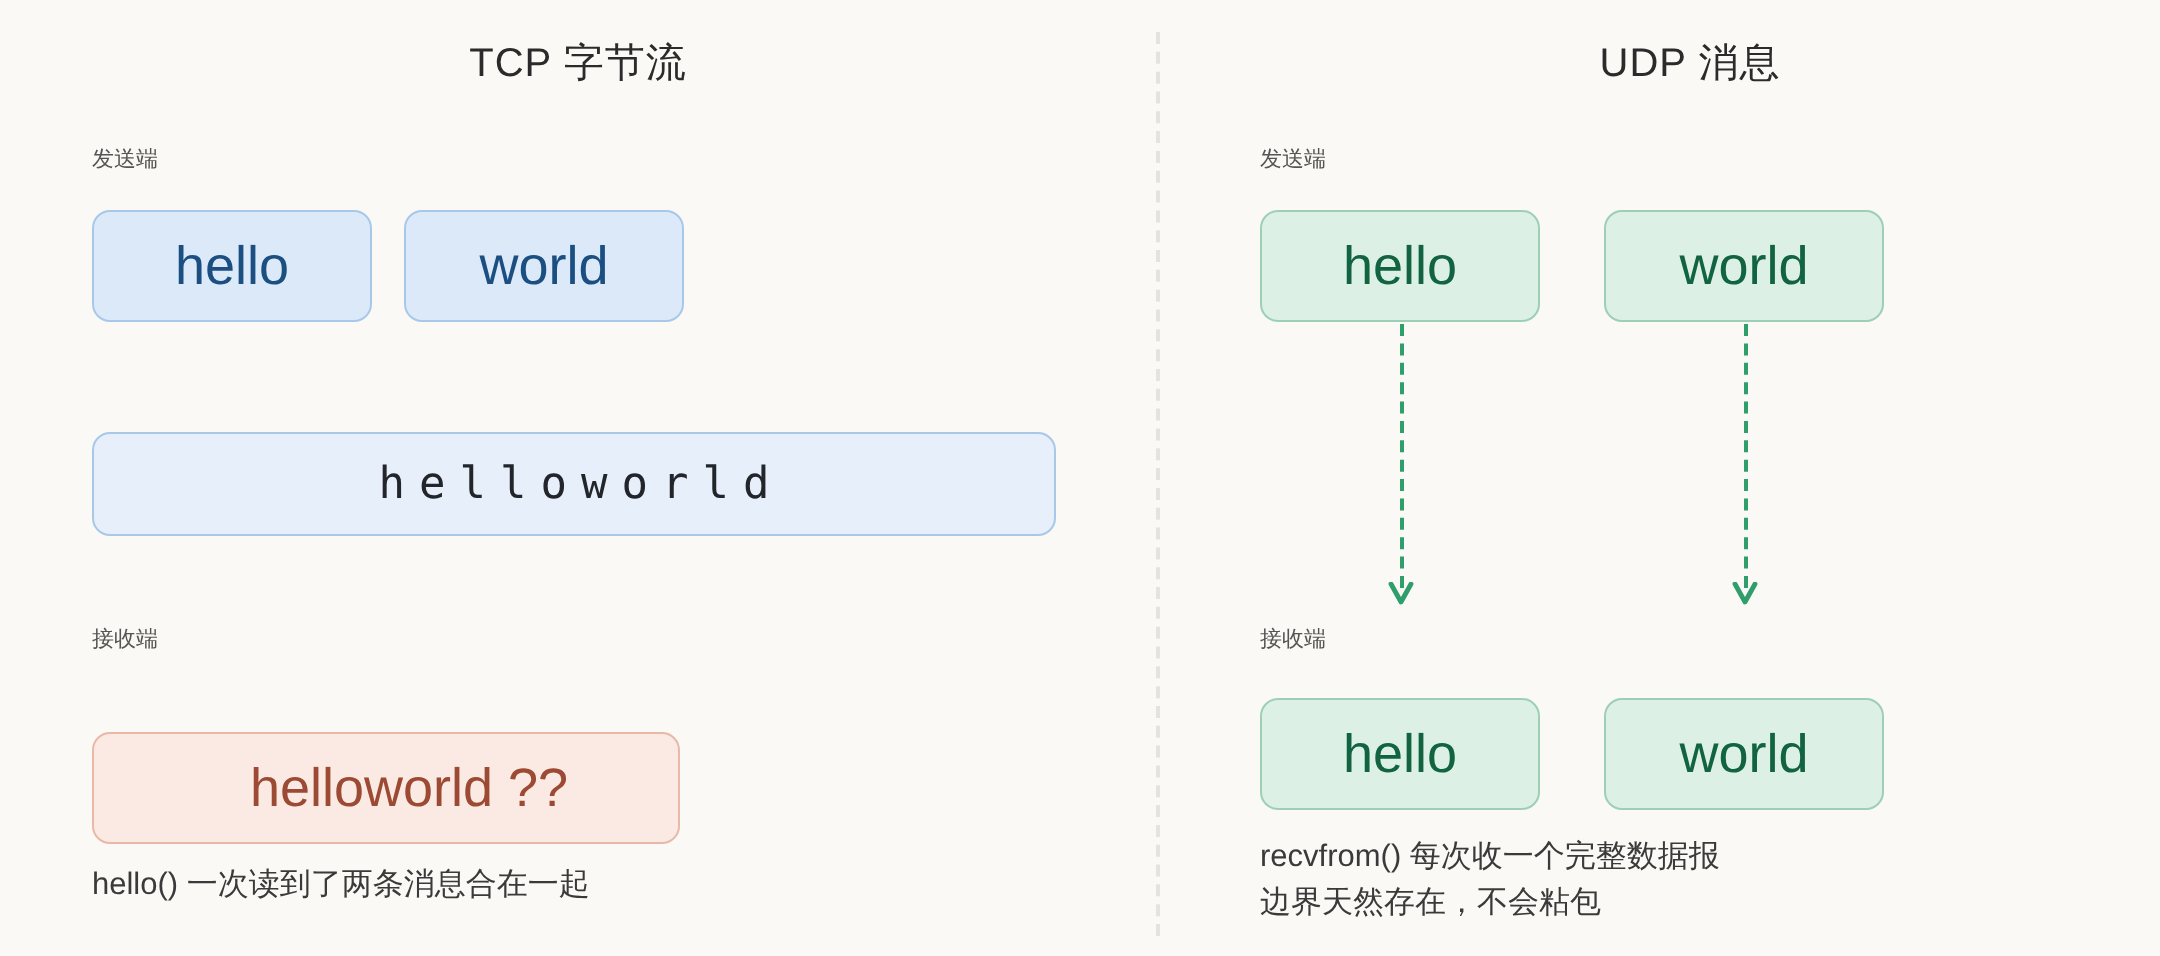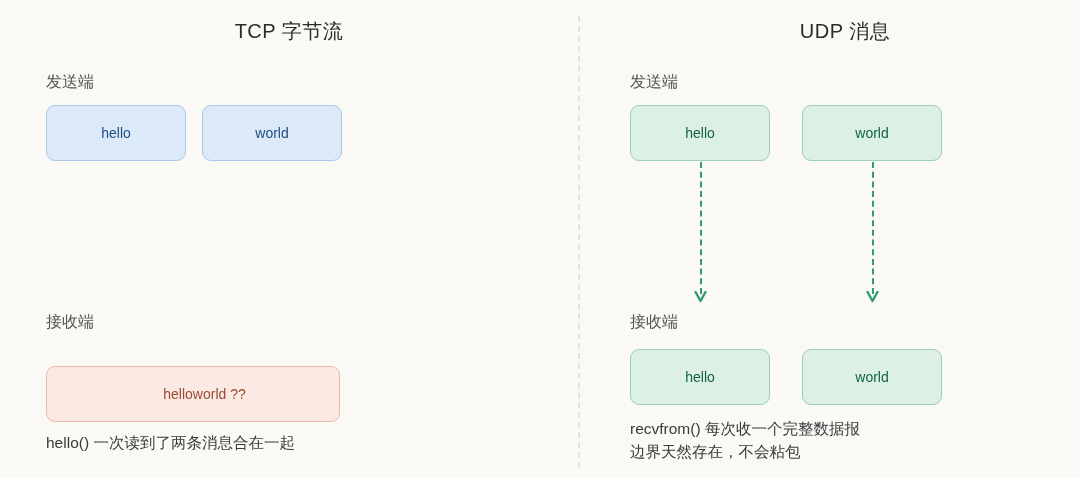--- a/index.html
+++ b/index.html
@@ -47,35 +47,35 @@
     font-size: 20px;
     color: #2b2b2b;
     letter-spacing: 0.5px;
     white-space: nowrap;
   }
   .panel-left .panel-title  { left: 0; }
   .panel-right .panel-title { left: 0; }
 
   .side-label {
     position: absolute;
-    font-size: 16px;
+    font-size: 11px;
     color: #555555;
     white-space: nowrap;
     text-align: right;
   }
 
   
   .box {
     position: absolute;
     box-sizing: border-box;
     border-radius: 9px;
     display: flex;
     align-items: center;
     justify-content: center;
-    font-size: 14px;
+    font-size: 27px;
     white-space: nowrap;
   }
   .box-blue {
     background: #dce9f8;
     border: 1.5px solid #a8c8ea;
     color: #1b4f82;
   }
   .box-green {
     background: #ddf0e6;
     border: 1.5px solid #9ccfb4;
@@ -127,20 +127,21 @@
   <div class="panel panel-left">
 
     <div class="panel-title">TCP 字节流</div>
 
     <div class="side-label" style="left:46px; top:72px;">发送端</div>
 
     <div class="box box-blue" style="left:46px; top:105px; width:140px; height:56px;">hello</div>
 
     <div class="box box-blue" style="left:202px; top:105px; width:140px; height:56px;">world</div>
 
+    <div class="box box-buffer" style="left:46px; top:216px; width:482px; height:52px;">helloworld</div>
 
 
     <div class="side-label" style="left:46px; top:312px;">接收端</div>
 
     <div class="box box-pink" style="left:46px; top:366px; width:294px; height:56px;padding-left:23px;">helloworld ??</div>
 
     <div class="caption" style="left:46px; top:432px;">hello() 一次读到了两条消息合在一起</div>
   </div>
 
   <div class="panel panel-right">

